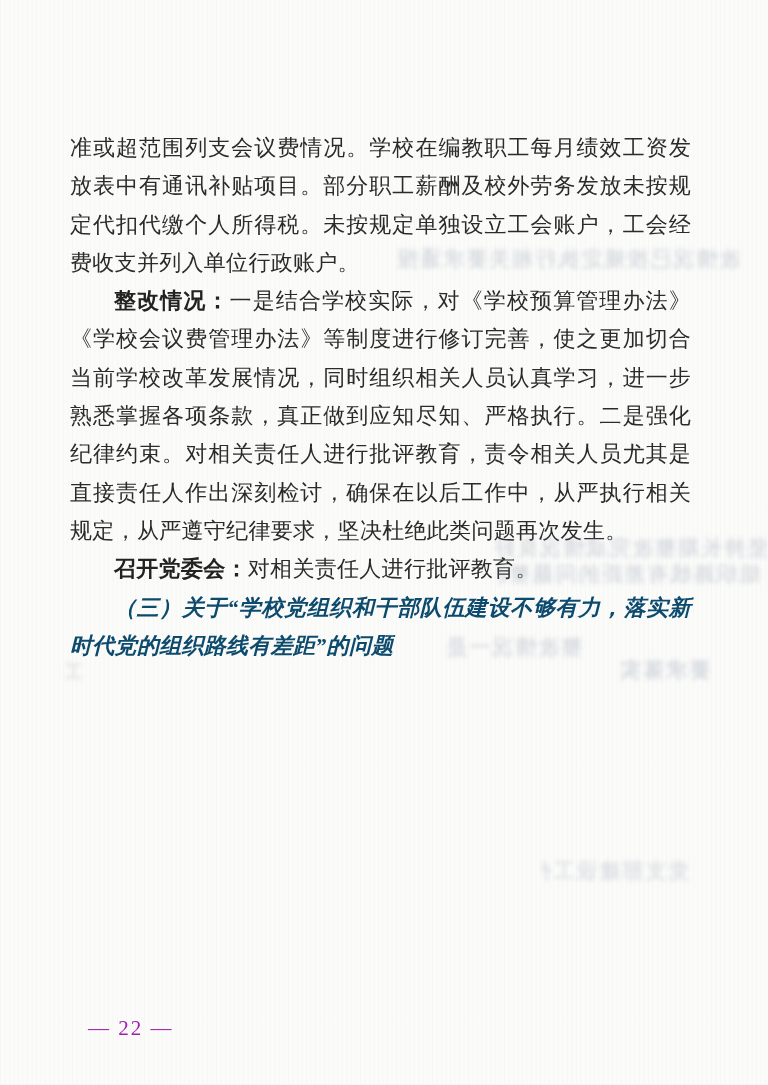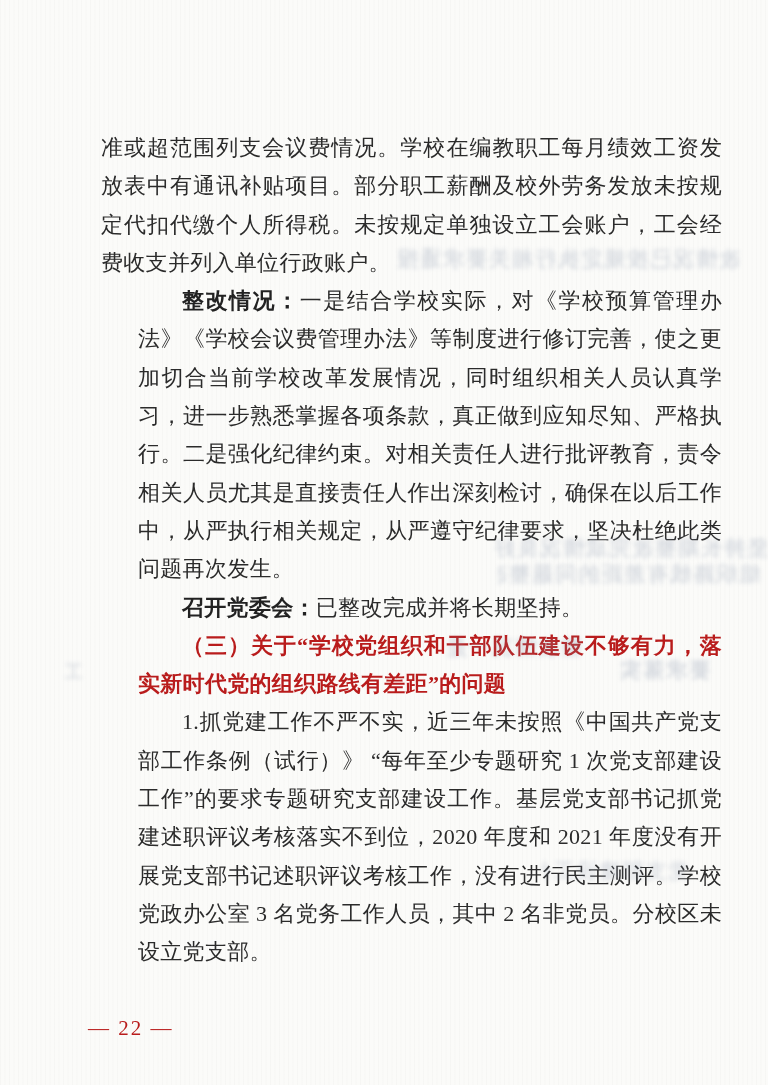--- a/index.html
+++ b/index.html
@@ -18,54 +18,55 @@
       rgba(120,120,115,0.035) 0px, rgba(120,120,115,0.035) 1px,
       rgba(255,255,255,0) 1px, rgba(255,255,255,0) 4px,
       rgba(140,140,135,0.02) 4px, rgba(140,140,135,0.02) 6px,
       rgba(255,255,255,0) 6px, rgba(255,255,255,0) 9px
     );
     font-family: "Liberation Serif", "DejaVu Serif", serif;
   }
 
   .text-block {
     position: absolute;
-    left: 101px;
+    left: 70px;
     top: 129px;
     width: 621px;
   }
 
   .para {
     margin: 0;
     font-size: 22px;
     line-height: 38.3px;
     color: #2b2b2b;
     text-align: justify;
     text-justify: inter-ideograph;
     letter-spacing: 0.3px;
     word-break: break-all;
   }
-  .para.indent { text-indent: 2em; margin-left: 37px; }
+  .para.indent { text-indent: 2em; }
 
   .para .label {
     font-weight: 700;
     color: #222;
   }
 
   .para.heading {
     font-weight: 600;
-    color: #b91c1c;
+    color: #0c4a6e;
+    font-style: italic;
   }
 
   .page-number {
     position: absolute;
     left: 88px;
     top: 1016px;
     font-size: 21px;
     line-height: 24px;
-    color: #b91c1c;
+    color: #a21caf;
     letter-spacing: 2px;
   }
 
   
   .bleed {
     position: absolute;
     transform: scaleX(-1);
     filter: blur(2.2px);
     opacity: 0.30;
     color: #8d99af;
@@ -87,25 +88,24 @@
 </style>
 </head>
 <body>
 
 <div class="text-block">
 
   <p class="para">准或超范围列支会议费情况。学校在编教职工每月绩效工资发放表中有通讯补贴项目。部分职工薪酬及校外劳务发放未按规定代扣代缴个人所得税。未按规定单独设立工会账户，工会经费收支并列入单位行政账户。</p>
 
   <p class="para indent"><span class="label">整改情况：</span><span>一是结合学校实际，对《学校预算管理办法》《学校会议费管理办法》等制度进行修订完善，使之更加切合当前学校改革发展情况，同时组织相关人员认真学习，进一步熟悉掌握各项条款，真正做到应知尽知、严格执行。二是强化纪律约束。对相关责任人进行批评教育，责令相关人员尤其是直接责任人作出深刻检讨，确保在以后工作中，从严执行相关规定，从严遵守纪律要求，坚决杜绝此类问题再次发生。</span></p>
 
-  <p class="para indent"><span class="label">召开党委会：</span><span>已整改完成并将长期坚持。</span></p>
+  <p class="para indent"><span class="label">召开党委会：</span><span>对相关责任人进行批评教育。</span></p>
 
   <p class="para indent heading">（三）关于“学校党组织和干部队伍建设不够有力，落实新时代党的组织路线有差距”的问题</p>
 
-  <p class="para indent">1.抓党建工作不严不实，近三年未按照《中国共产党支部工作条例（试行）》 “每年至少专题研究 1 次党支部建设工作”的要求专题研究支部建设工作。基层党支部书记抓党建述职评议考核落实不到位，2020 年度和 2021 年度没有开展党支部书记述职评议考核工作，没有进行民主测评。学校党政办公室 3 名党务工作人员，其中 2 名非党员。分校区未设立党支部。</p>
 
 
 </div>
 
 <div class="page-number">— 22 —</div>
 
 <div class="bleed b1">改情况已按规定执行相关要求通报</div>
 <div class="bleed b2">坚持长期整改完成情况良好</div>
 <div class="bleed b3">组织路线有差距的问题整改</div>
 <div class="bleed b4">整改情况一是</div>

